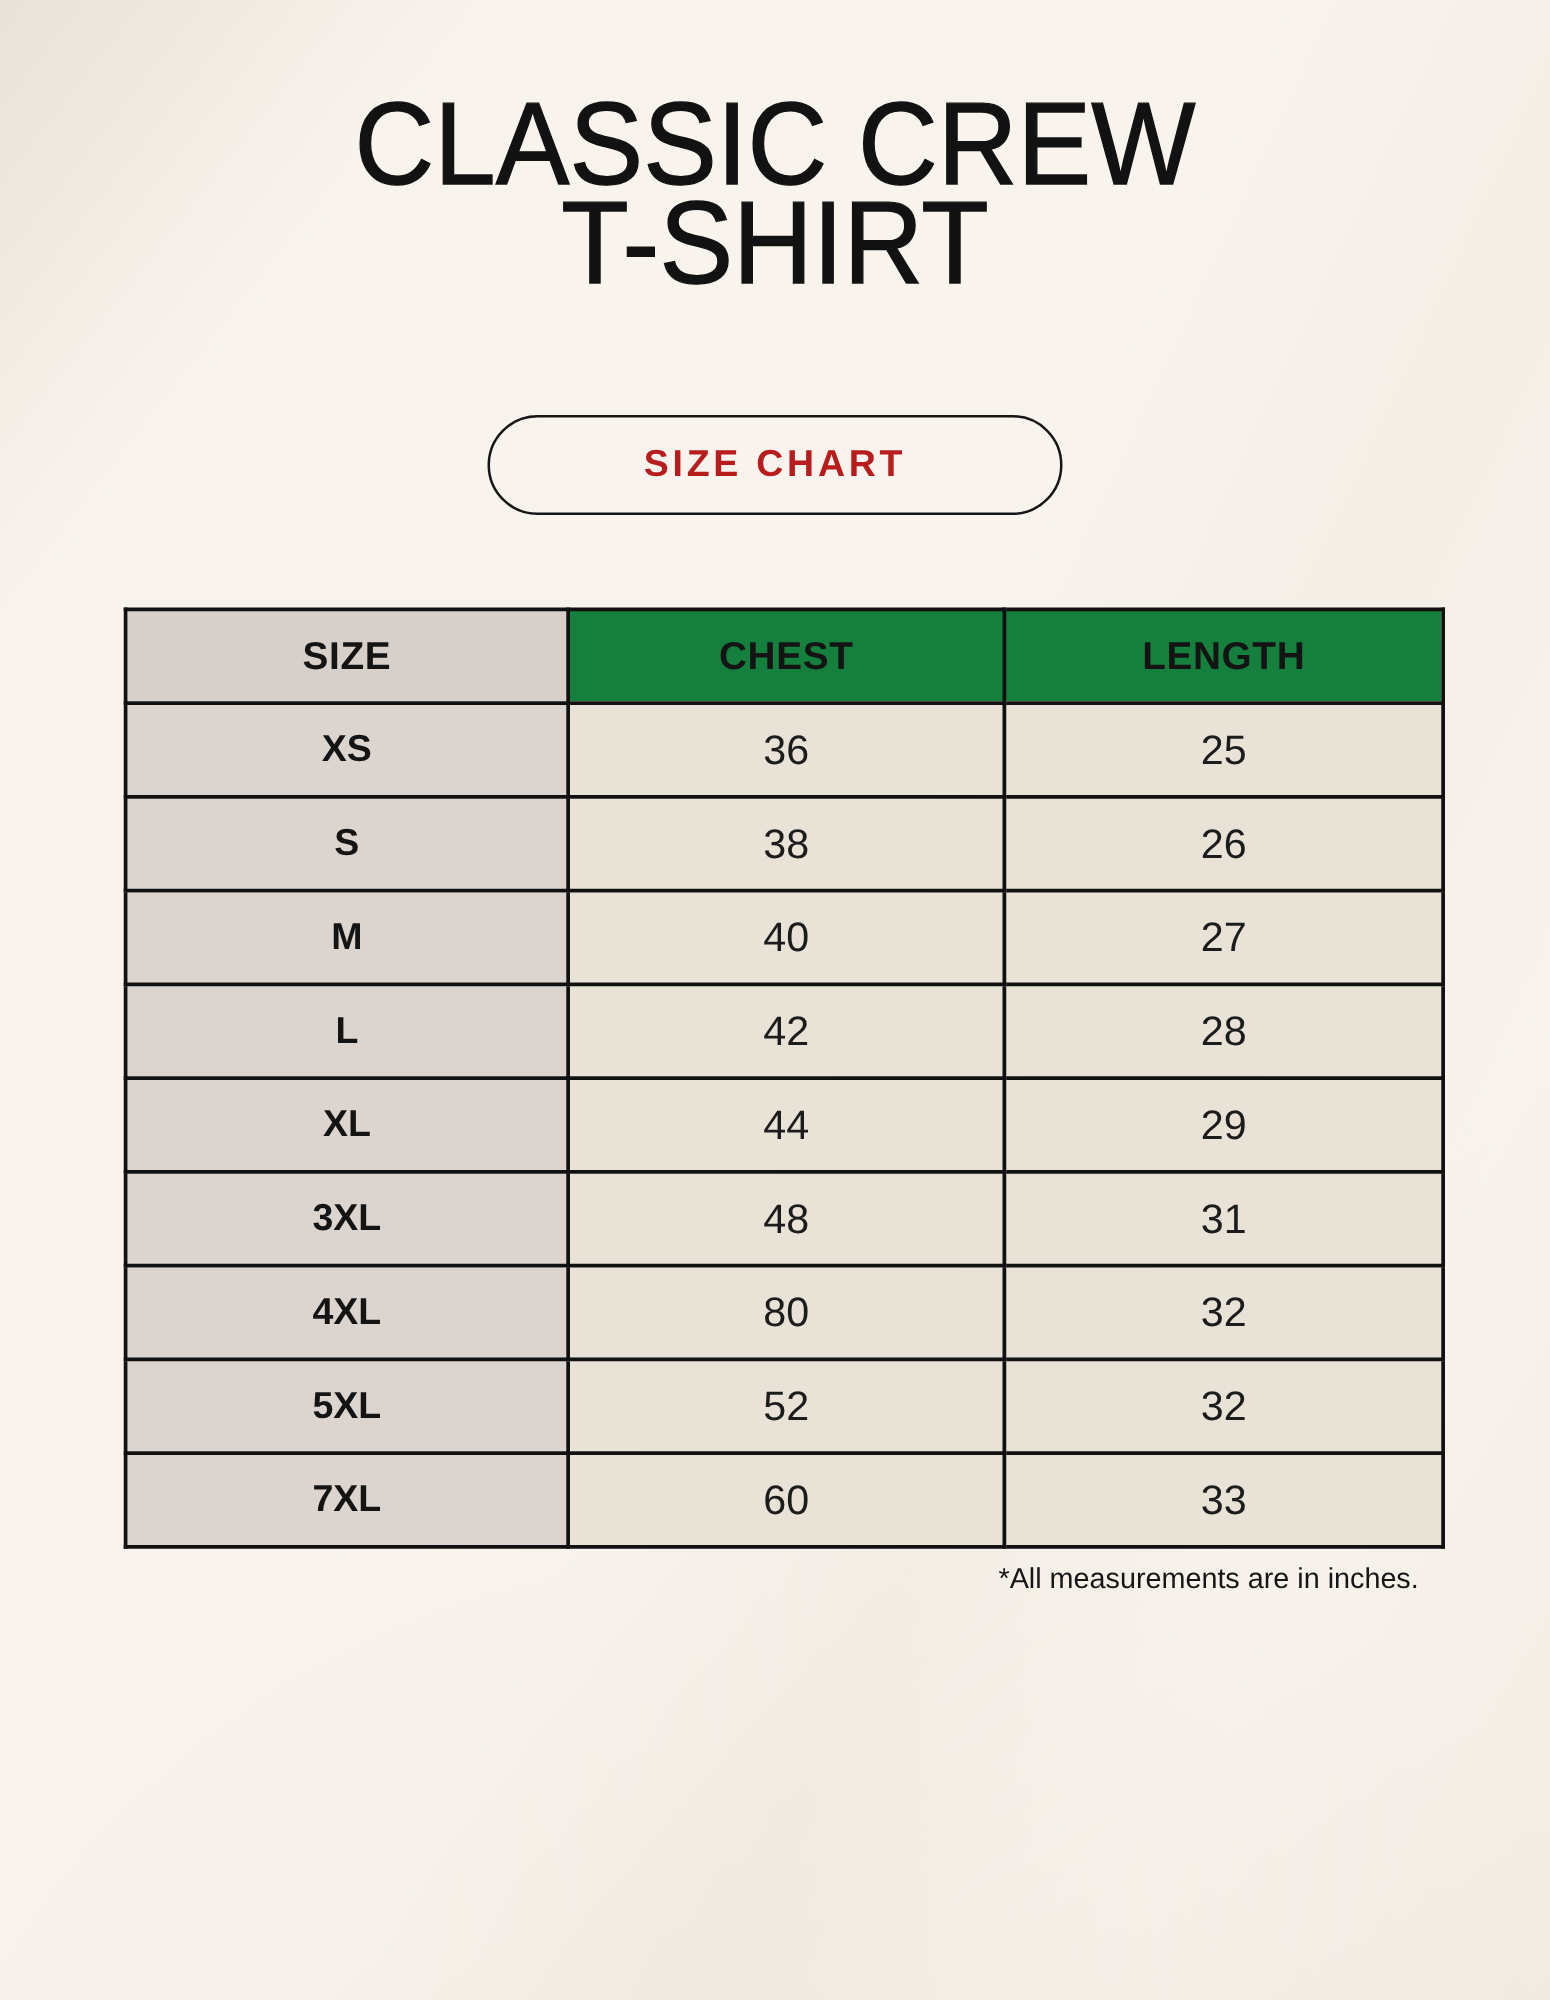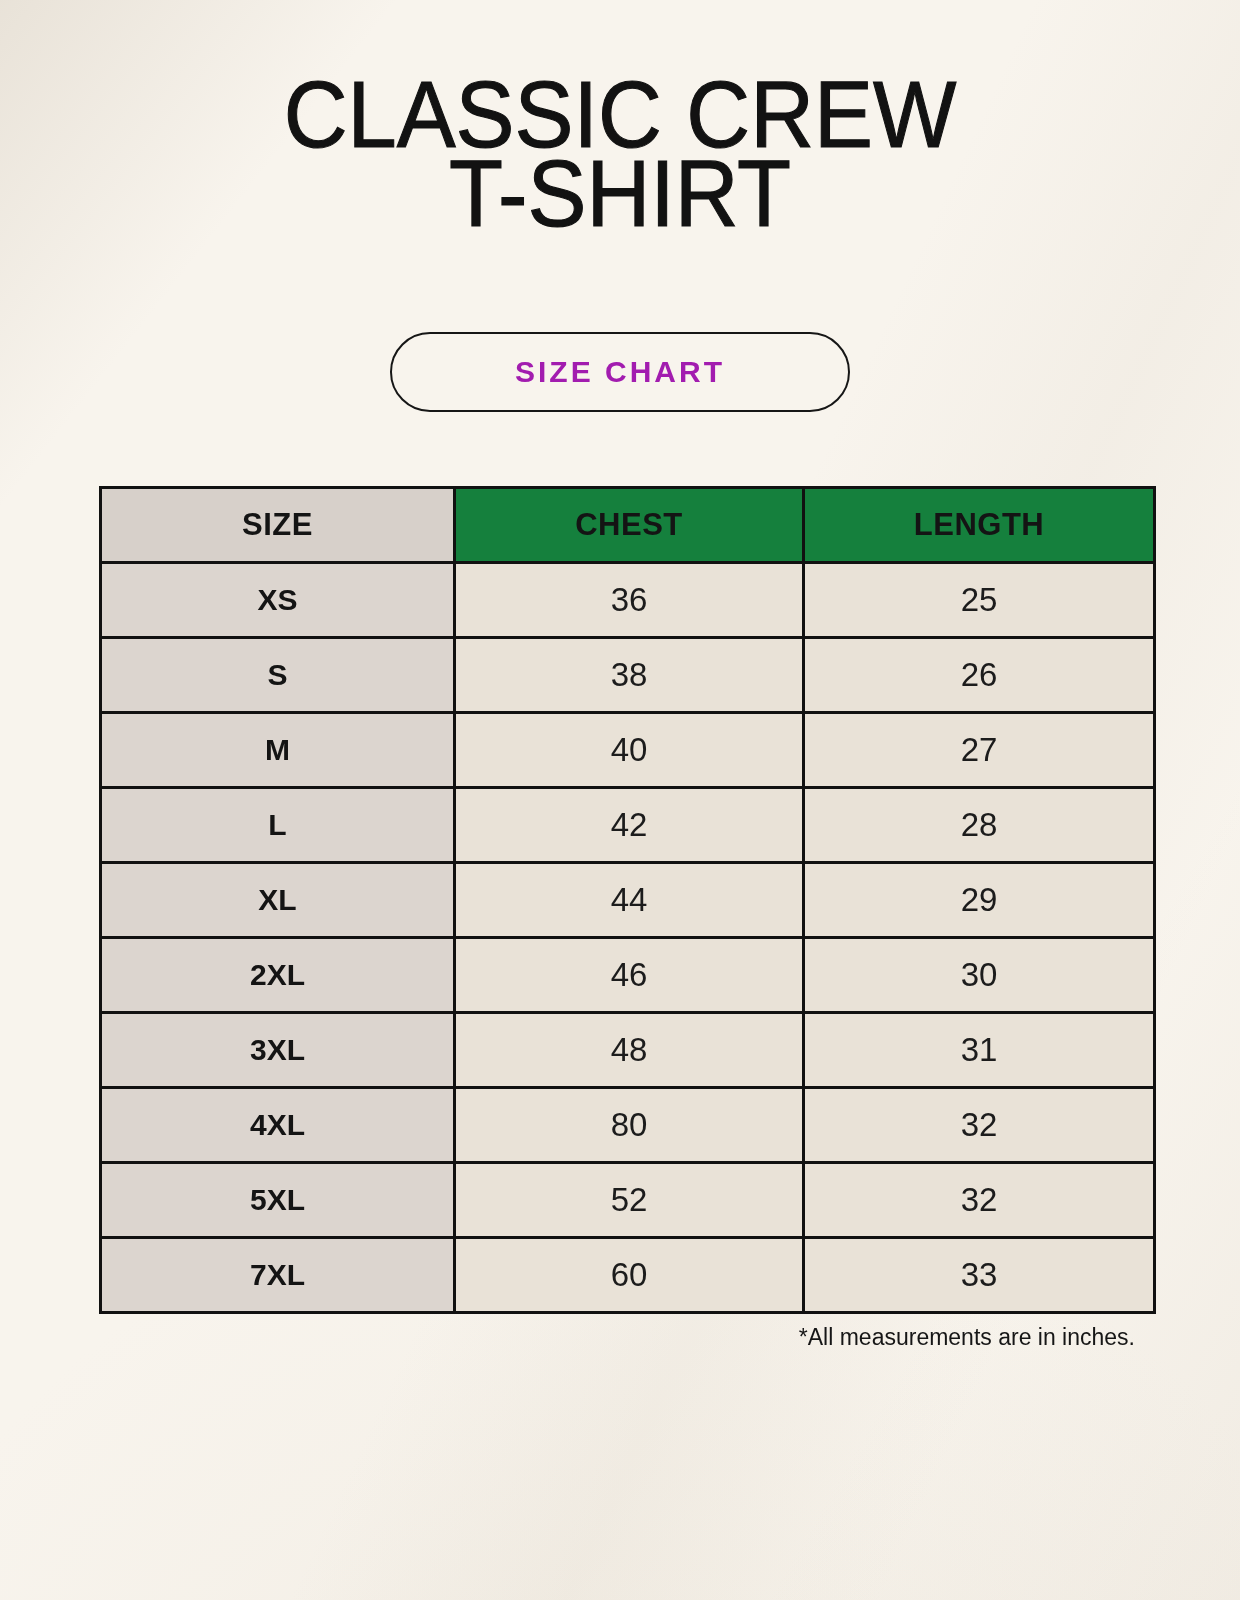--- a/index.html
+++ b/index.html
@@ -46,21 +46,21 @@
     border: 2.5px solid #161616;
     border-radius: 44px;
     background: transparent;
     display: flex;
     align-items: center;
     justify-content: center;
     font-family: "Liberation Sans", sans-serif;
     font-size: 30px;
     font-weight: 600;
     letter-spacing: 3px;
-    color: #a21caf;
+    color: #b91c1c;
     cursor: pointer;
   }
 
   .size-table-wrap {
     margin-left: 99px;
     margin-top: 74px;
     width: 1054px;
   }
 
   table.size-table {
@@ -163,25 +163,20 @@
         <td class="cell-size">L</td>
         <td class="cell-value">42</td>
         <td class="cell-value">28</td>
       </tr>
       <tr>
         <td class="cell-size">XL</td>
         <td class="cell-value">44</td>
         <td class="cell-value">29</td>
       </tr>
       <tr>
-        <td class="cell-size">2XL</td>
-        <td class="cell-value">46</td>
-        <td class="cell-value">30</td>
-      </tr>
-      <tr>
         <td class="cell-size">3XL</td>
         <td class="cell-value">48</td>
         <td class="cell-value">31</td>
       </tr>
       <tr>
         <td class="cell-size">4XL</td>
         <td class="cell-value">80</td>
         <td class="cell-value">32</td>
       </tr>
       <tr>

